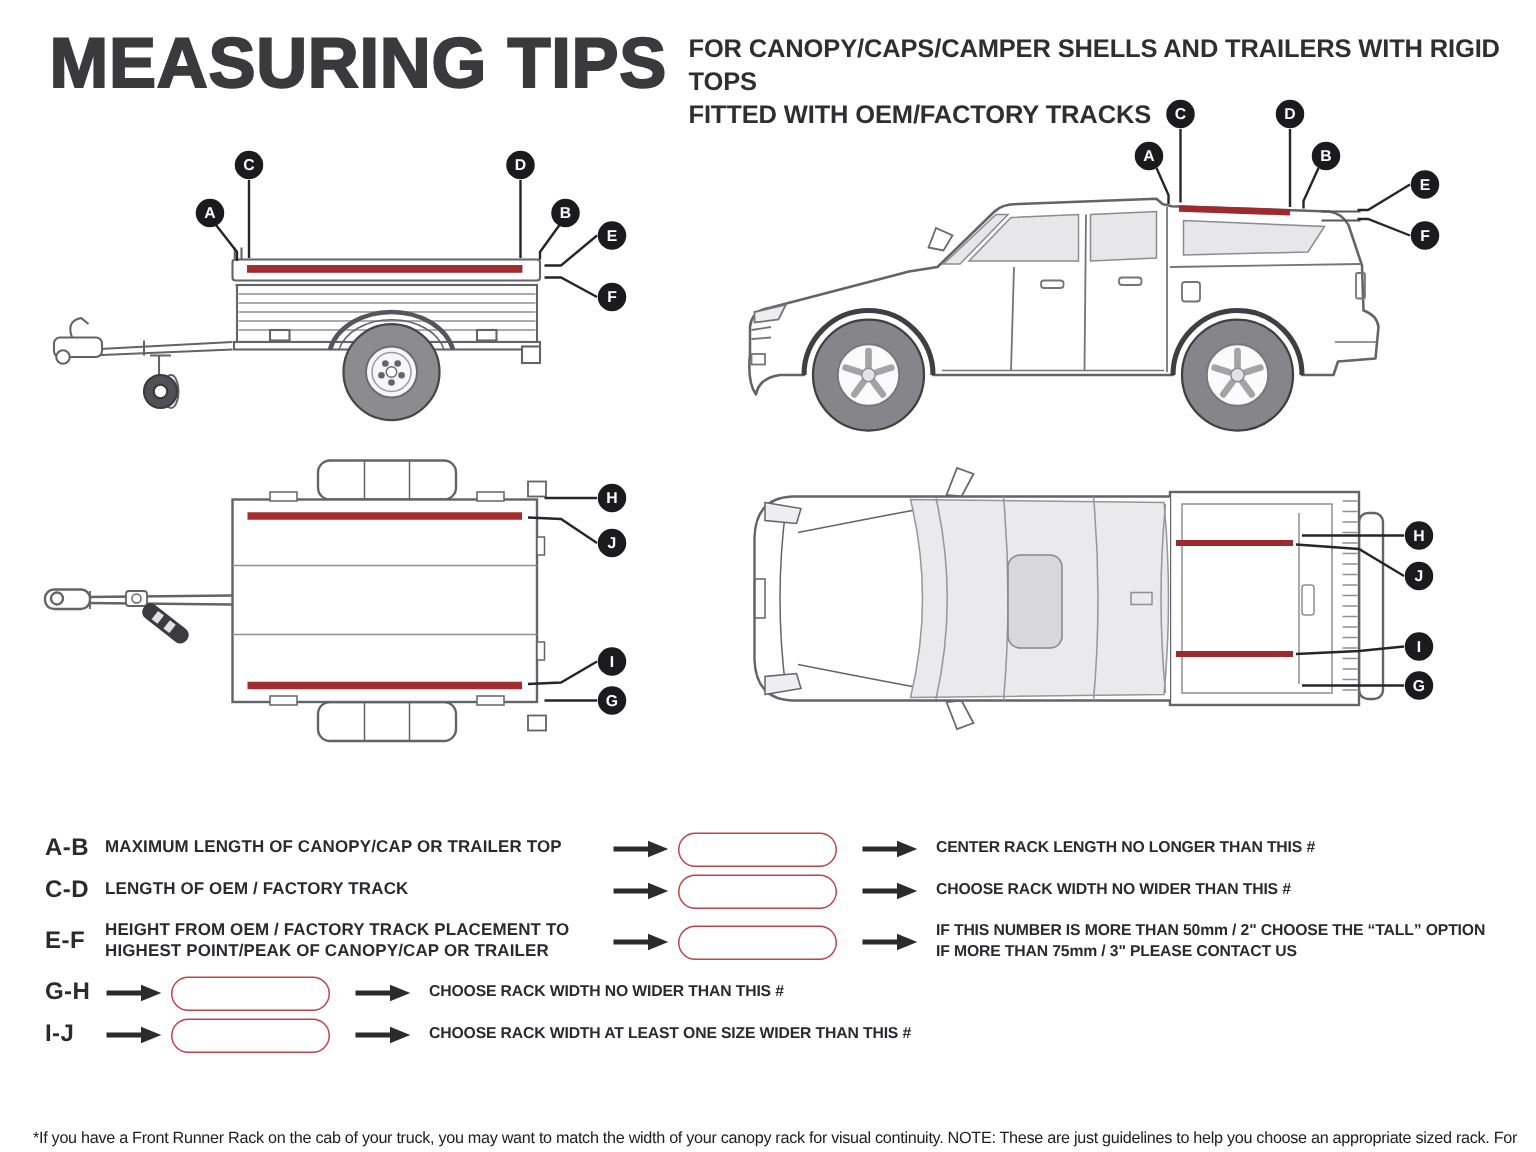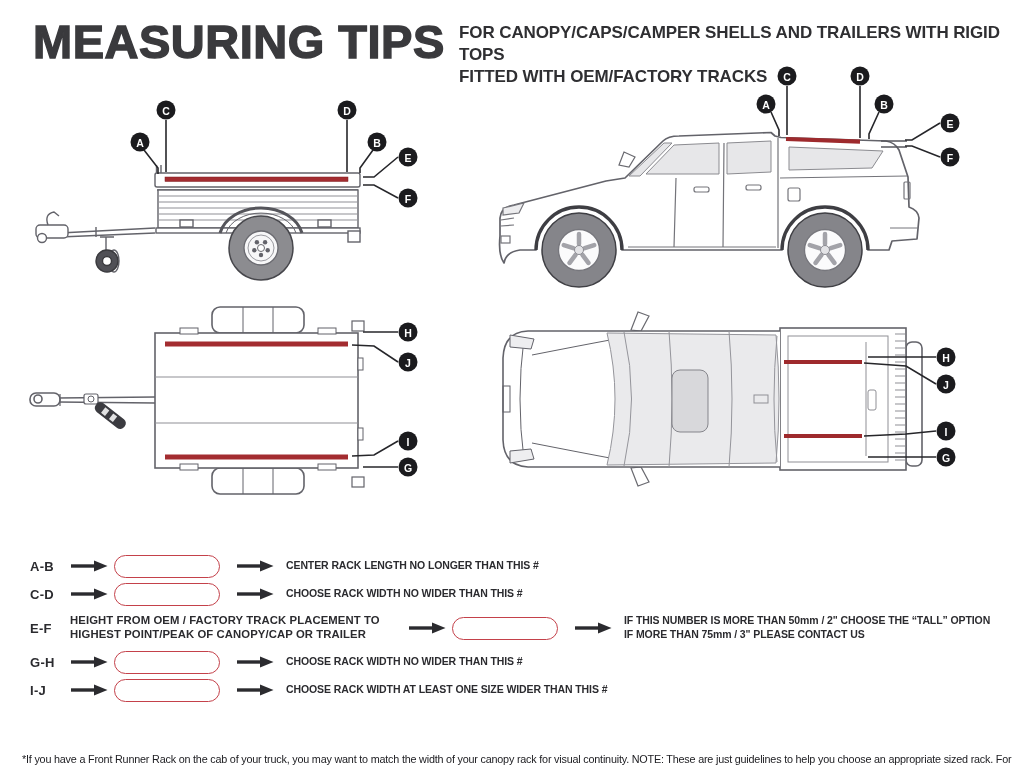--- a/index.html
+++ b/index.html
@@ -16,21 +16,21 @@
   .diag svg{display:block;}
   .pin{position:absolute;width:19px;height:19px;border-radius:50%;background:#1b1b1e;color:#fff;
        font-size:10.5px;font-weight:bold;display:flex;align-items:center;justify-content:center;
        transform:translate(-50%,-50%);}
   
   .sechead{left:30px;top:521px;display:flex;gap:28px;align-items:baseline;}
   .sechead .black{font-size:12px;font-weight:bold;letter-spacing:.4px;color:#1e1e21;}
   .sechead .red{font-size:12px;font-weight:bold;letter-spacing:.3px;color:#d0242c;}
   .rows{left:30px;top:552px;width:994px;}
   .mrow{display:flex;align-items:center;}
-  .mrow .code{width:40px;font-size:13px;font-weight:bold;letter-spacing:.3px;color:#2b2b2f;flex:none;}
+  .mrow .code{width:40px;font-size:16px;font-weight:bold;letter-spacing:.3px;color:#2b2b2f;flex:none;}
   .mrow .desc{width:338px;font-size:11.3px;font-weight:bold;letter-spacing:.1px;line-height:1.22;
               color:#2b2b2f;white-space:pre-line;flex:none;}
   .mrow .arr{flex:none;}
   .mrow .pill{flex:none;width:104px;height:21px;margin:0 16px 0 6px;border:1.6px solid #c4414a;
               border-radius:12px;background:#fff;font-size:11px;line-height:21px;text-align:center;color:#2b2b2f;}
   .mrow .outcome{width:400px;margin-left:12px;font-size:10.5px;font-weight:bold;letter-spacing:-.1px;
                  line-height:1.3;color:#2b2b2f;white-space:pre-line;flex:none;}
   .h28{height:28px;} .h40{height:40px;}
   
   .footnote{left:22px;top:752px;width:992px;font-size:10.8px;letter-spacing:-.2px;line-height:1.4;
@@ -263,34 +263,36 @@
     <div class="pin" style="left:458px;top:86px">J</div>
     <div class="pin" style="left:458px;top:133px">I</div>
     <div class="pin" style="left:458px;top:159px">G</div>
   </div>
 
 
   <div class="abs rows">
 
     <div class="mrow h28">
       <span class="code">A-B</span>
+      <span class="desc">MAXIMUM  LENGTH OF CANOPY/CAP OR TRAILER TOP</span>
       <svg class="arr" width="38" height="12" viewBox="0 0 38 12">
           <line x1="1" y1="6" x2="26" y2="6" stroke="#2b2b2f" stroke-width="3.4"></line>
           <polygon points="24,0.5 37.5,6 24,11.5" fill="#2b2b2f"></polygon>
         </svg>
       <div class="pill"></div>
       <svg class="arr" width="38" height="12" viewBox="0 0 38 12">
           <line x1="1" y1="6" x2="26" y2="6" stroke="#2b2b2f" stroke-width="3.4"></line>
           <polygon points="24,0.5 37.5,6 24,11.5" fill="#2b2b2f"></polygon>
         </svg>
       <span class="outcome">CENTER RACK LENGTH NO LONGER THAN THIS #</span>
     </div>
 
     <div class="mrow h28">
       <span class="code">C-D</span>
+      <span class="desc">LENGTH OF OEM / FACTORY TRACK</span>
       <svg class="arr" width="38" height="12" viewBox="0 0 38 12">
           <line x1="1" y1="6" x2="26" y2="6" stroke="#2b2b2f" stroke-width="3.4"></line>
           <polygon points="24,0.5 37.5,6 24,11.5" fill="#2b2b2f"></polygon>
         </svg>
       <div class="pill"></div>
       <svg class="arr" width="38" height="12" viewBox="0 0 38 12">
           <line x1="1" y1="6" x2="26" y2="6" stroke="#2b2b2f" stroke-width="3.4"></line>
           <polygon points="24,0.5 37.5,6 24,11.5" fill="#2b2b2f"></polygon>
         </svg>
       <span class="outcome">CHOOSE RACK WIDTH NO WIDER THAN THIS #</span>

